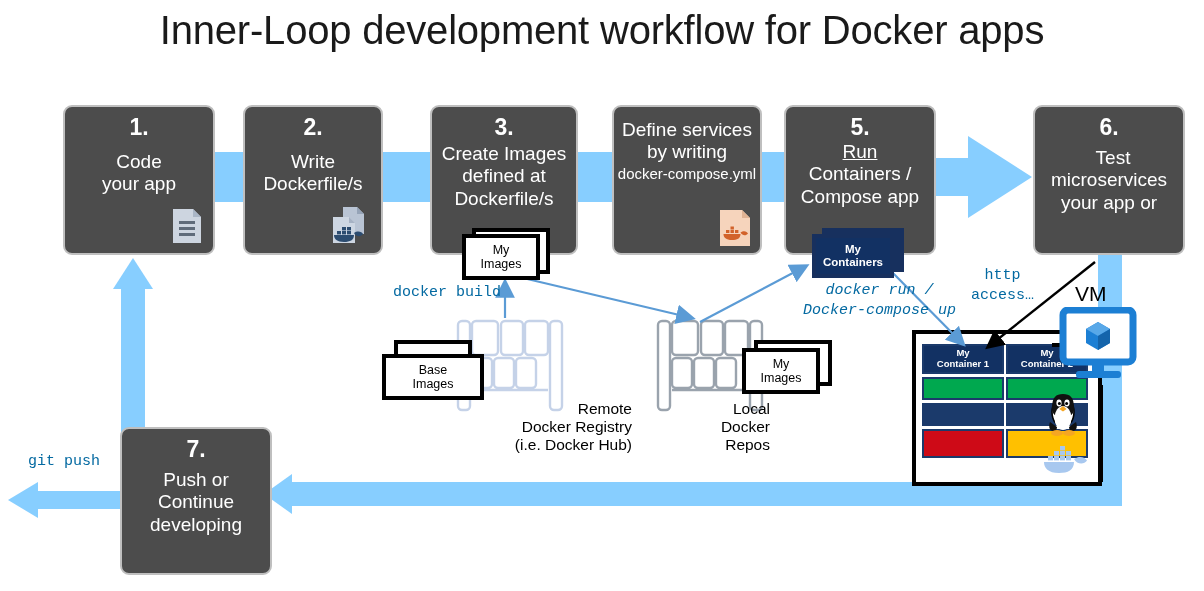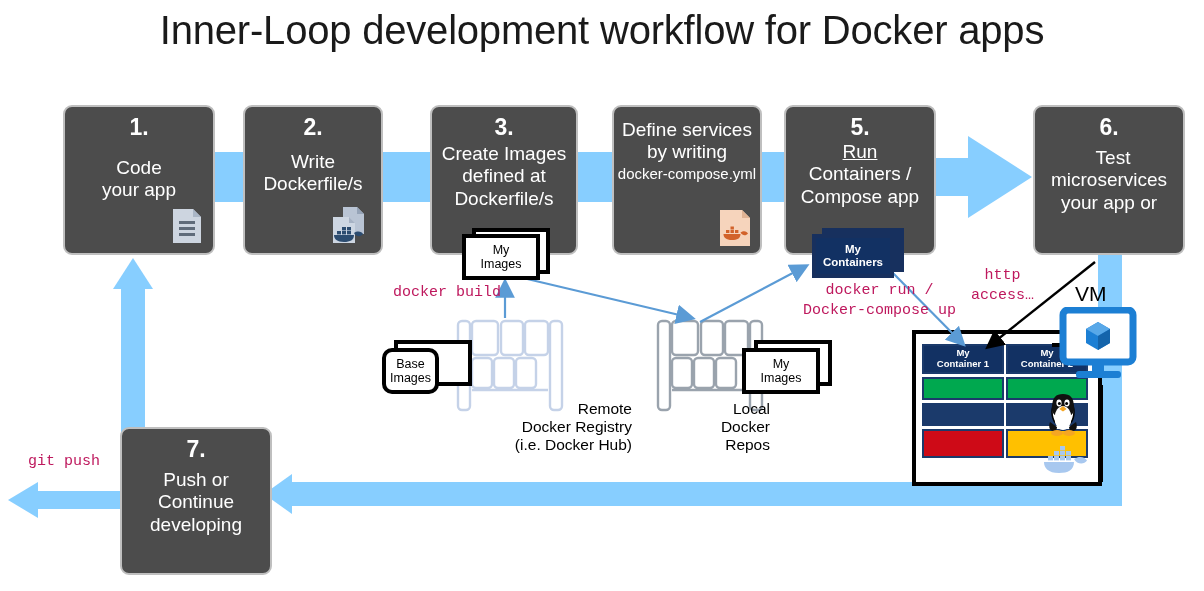--- a/index.html
+++ b/index.html
@@ -99,21 +99,21 @@
     font-size: 11.5px; font-weight: bold;
   }
   
   .shelf { position: absolute; z-index: 4; }
   .shelf .cap { font-size: 15.5px; line-height: 1.16; text-align: right; color: #000; }
   
   .mono {
     position: absolute;
     font-family: "Liberation Mono", monospace;
     font-size: 15px;
-    color: #be185d;
+    color: #0369a1;
     white-space: pre;
     z-index: 9;
     line-height: 1.3;
   }
   
   #vm-frame {
     position: absolute;
     border: 4px solid #000;
     background: #fff;
     z-index: 5;
@@ -158,21 +158,21 @@
 
     <rect x="121" y="289" width="24" height="146" fill="#87ceff"></rect>
     <polygon fill="#87ceff" points="113,289 153,289 133,258"></polygon>
 
     <rect x="38" y="491" width="90" height="18" fill="#87ceff"></rect>
     <polygon fill="#87ceff" points="38,482 38,518 8,500"></polygon>
   </svg>
 
   <div class="step" style="left:63px;top:105px;width:152px;height:150px;">
     <span class="num">1.</span>
-    <span class="txt" style="margin-top:16px;">Code</span>
+    <span class="txt" style="margin-top:10px;">Code</span>
     <span class="txt">your app</span>
     <span style="position:absolute;right:10px;bottom:8px;width:32px;height:38px;">
       <svg viewBox="0 0 32 38" width="32" height="38">
         <path d="M2 2 h20 l8 8 v26 H2 Z" fill="#cdd5e0"></path>
         <path d="M22 2 l8 8 h-8 Z" fill="#aab6c6"></path>
         <rect x="8" y="14" width="16" height="3" fill="#5f6b7a"></rect>
         <rect x="8" y="20" width="16" height="3" fill="#5f6b7a"></rect>
         <rect x="8" y="26" width="16" height="3" fill="#5f6b7a"></rect>
       </svg>
     </span>
@@ -318,21 +318,21 @@
   <div class="stackbox" style="left:462px;top:228px;width:88px;height:52px;">
     <div class="back" style="left:10px;top:0;width:78px;height:46px;"></div>
     <div class="front" style="left:0;top:6px;width:78px;height:46px;">
       <span>My</span>
       <span>Images</span>
     </div>
   </div>
 
   <div class="stackbox" style="left:382px;top:340px;width:92px;height:54px;">
     <div class="back" style="left:12px;top:0;width:78px;height:46px;"></div>
-    <div class="front" style="left:0;top:8px;width:57px;height:46px;border-radius:10px;">
+    <div class="front" style="left:0;top:14px;width:102px;height:46px;">
       <span>Base</span>
       <span>Images</span>
     </div>
   </div>
 
   <div class="stackbox" style="left:742px;top:340px;width:92px;height:54px;">
     <div class="back" style="left:12px;top:0;width:78px;height:46px;"></div>
     <div class="front" style="left:0;top:8px;width:78px;height:46px;">
       <span>My</span>
       <span>Images</span>
@@ -341,21 +341,21 @@
 
   <div class="stackbox navy" style="left:812px;top:228px;width:96px;height:52px;">
     <div class="back" style="left:10px;top:0;width:82px;height:44px;"></div>
     <div class="front" style="left:0;top:6px;width:82px;height:44px;">
       <span>My</span>
       <span>Containers</span>
     </div>
   </div>
 
   <div class="mono" style="left:393px;top:283px;">docker build</div>
-  <div class="mono" style="left:803px;top:281px;text-align:center;">docker run /
+  <div class="mono" style="left:803px;top:281px;text-align:center;font-style:italic;">docker run /
 Docker-compose up</div>
   <div class="mono" style="left:971px;top:266px;text-align:center;">http
 access…</div>
   <div class="mono" style="left:28px;top:452px;">git push</div>
 
   <div id="vm-label" style="left:1075px;top:282px;">VM</div>
 
   <span style="position:absolute;left:1058px;top:307px;width:86px;height:78px;z-index:9;">
     <svg viewBox="0 0 86 78" width="86" height="78">
       <rect x="5" y="3" width="70" height="52" rx="5" fill="#fff" stroke="#1c7fd4" stroke-width="7"></rect>

